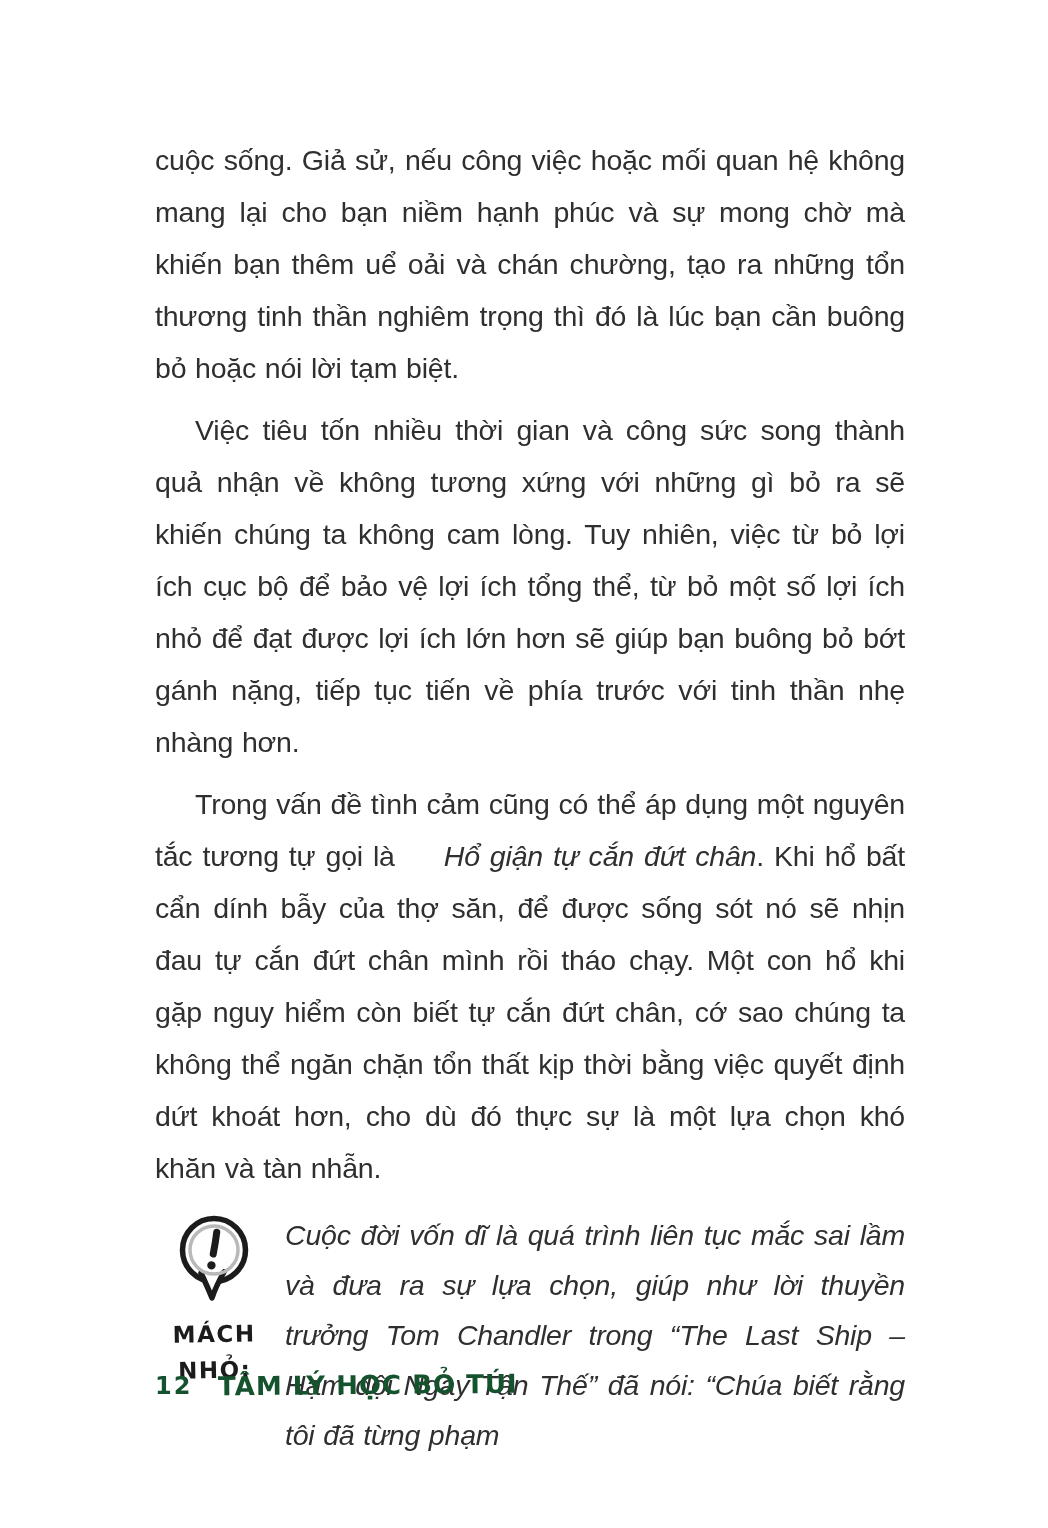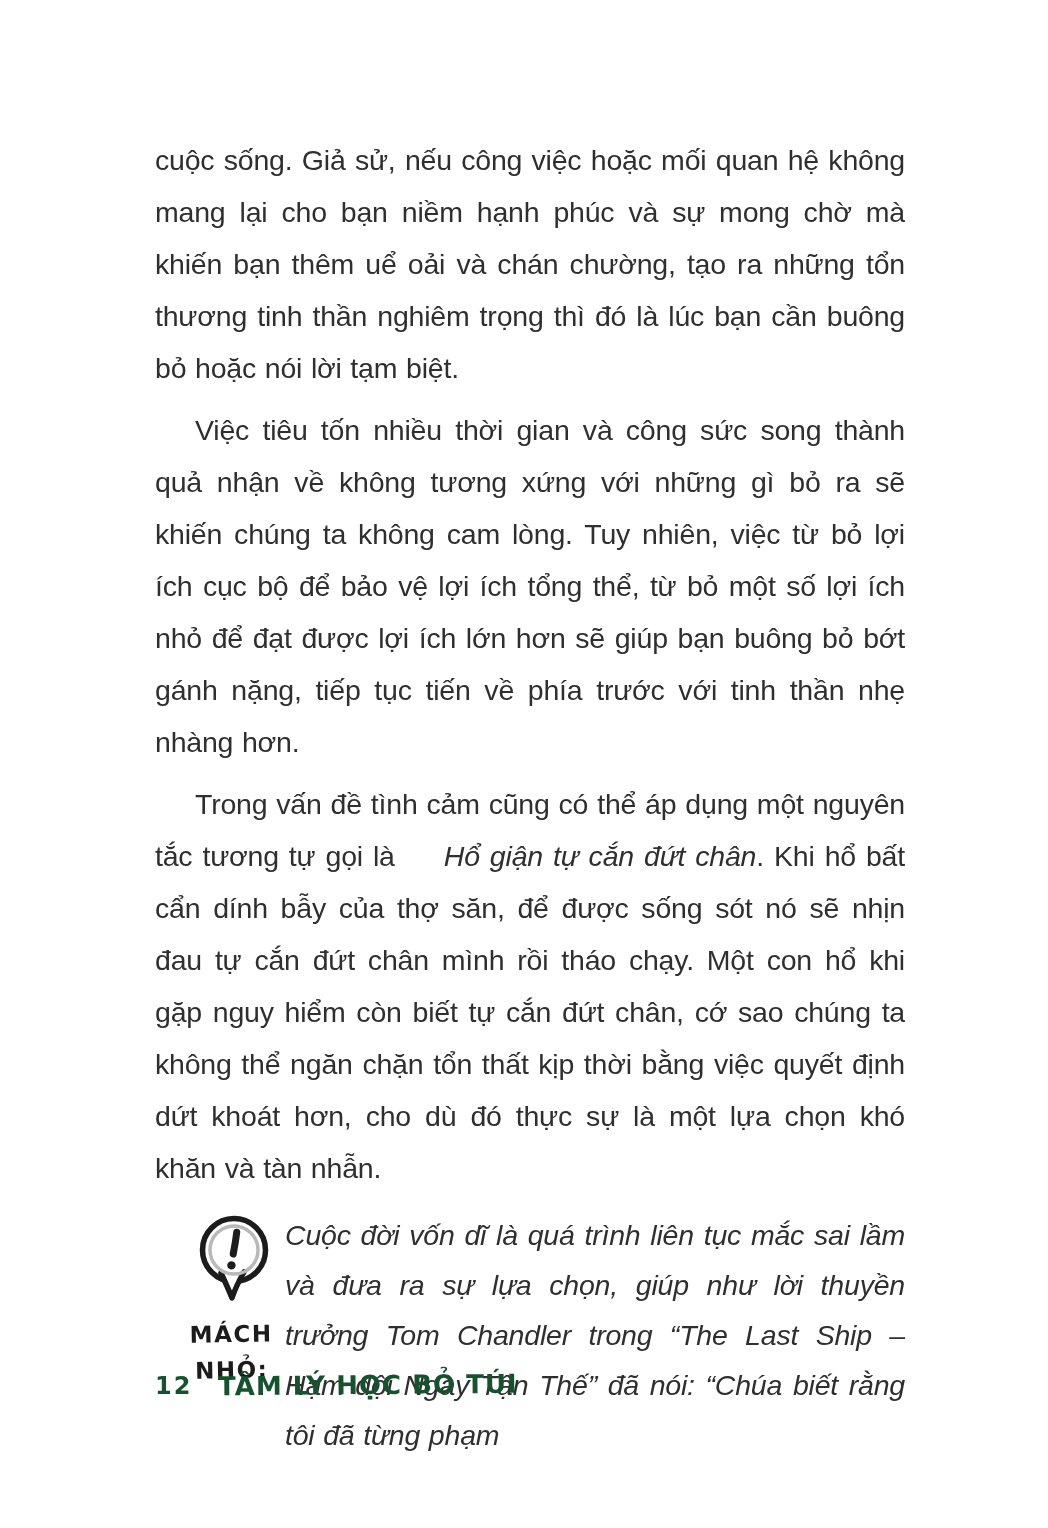--- a/index.html
+++ b/index.html
@@ -39,21 +39,21 @@
   .tipbox {
     display: flex;
     align-items: flex-start;
     margin-top: 16px;
   }
   .tip-left {
     flex: 0 0 118px;
     width: 118px;
     display: flex;
     flex-direction: column;
-    align-items: flex-end;
+    align-items: center;
     padding-top: 2px;
   }
   .tip-icon {
     width: 78px;
     height: 96px;
     display: block;
   }
   .tip-label {
     margin-top: 8px;
     display: flex;

